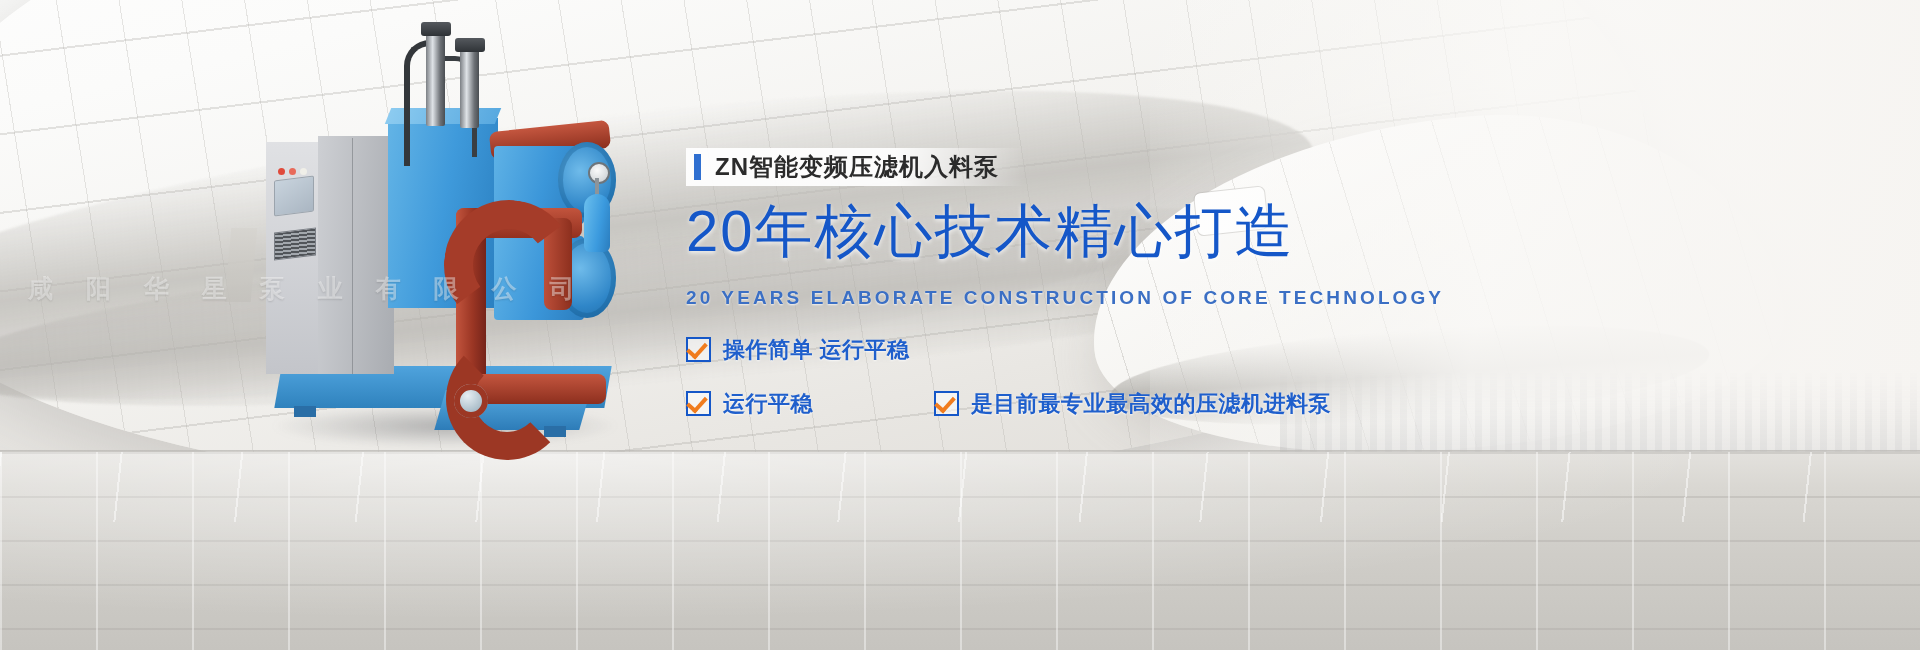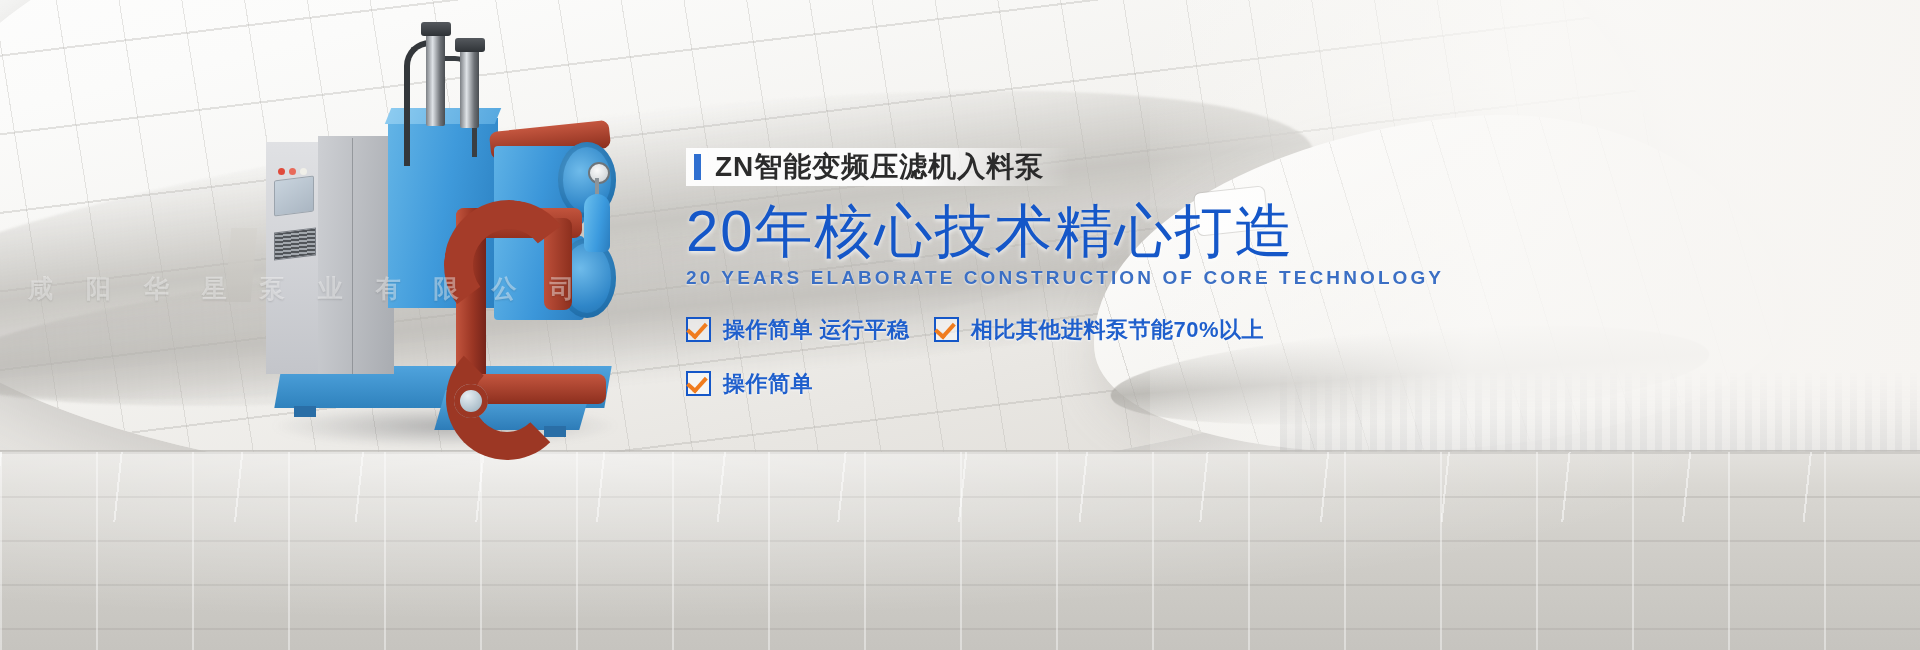--- a/index.html
+++ b/index.html
@@ -288,31 +288,31 @@
   
   .content{position:absolute;left:686px;top:148px;width:1120px;}
 
   .tagwrap{
     position:relative;display:inline-flex;align-items:center;
     height:38px;padding:0 26px 0 0;
     background:linear-gradient(90deg,rgba(255,255,255,.94) 0%,rgba(255,255,255,.92) 62%,rgba(255,255,255,0) 100%);
   }
   .tagbar{width:7px;height:26px;background:#2f6fd0;margin:0 14px 0 8px;flex:0 0 auto;}
   .tagtext{
-    font-size:28px;font-weight:700;color:#2b2b2b;letter-spacing:1px;white-space:nowrap;
+    font-size:24px;font-weight:700;color:#2b2b2b;letter-spacing:1px;white-space:nowrap;
   }
 
   .headline{
     margin-top:14px;
     font-size:58px;line-height:1.08;font-weight:400;
     color:#1557c8;letter-spacing:2px;white-space:nowrap;
     text-shadow:0 2px 4px rgba(255,255,255,.75);
   }
   .subline{
-    margin-top:4px;
+    margin-top:24px;
     font-size:19px;font-weight:700;letter-spacing:3.1px;
     color:#3b6fc4;white-space:nowrap;
     text-shadow:0 1px 2px rgba(255,255,255,.8);
   }
 
   .features{margin-top:26px;width:640px;}
   .frow{display:flex;align-items:center;margin-bottom:24px;}
   .fitem{display:flex;align-items:center;white-space:nowrap;}
   .fitem.col1{width:248px;flex:0 0 248px;}
   .chk{
@@ -415,27 +415,27 @@
     <div class="headline">20年核心技术精心打造</div>
 
     <div class="subline">20 YEARS ELABORATE CONSTRUCTION OF CORE TECHNOLOGY</div>
 
     <div class="features">
       <div class="frow">
         <div class="fitem col1">
           <span class="chk"></span>
           <span class="ftext">操作简单 运行平稳</span>
         </div>
-        <div class="fitem">
-          <span class="chk"></span>
-          <span class="ftext">相比其他进料泵节能70%以上</span>
-        </div>
       </div>
       <div class="frow">
         <div class="fitem col1">
           <span class="chk"></span>
-          <span class="ftext">操作简单</span>
+          <span class="ftext">运行平稳</span>
+        </div>
+        <div class="fitem">
+          <span class="chk"></span>
+          <span class="ftext">是目前最专业最高效的压滤机进料泵</span>
         </div>
       </div>
     </div>
 
   </div>
 </div>
 
 </body></html>

